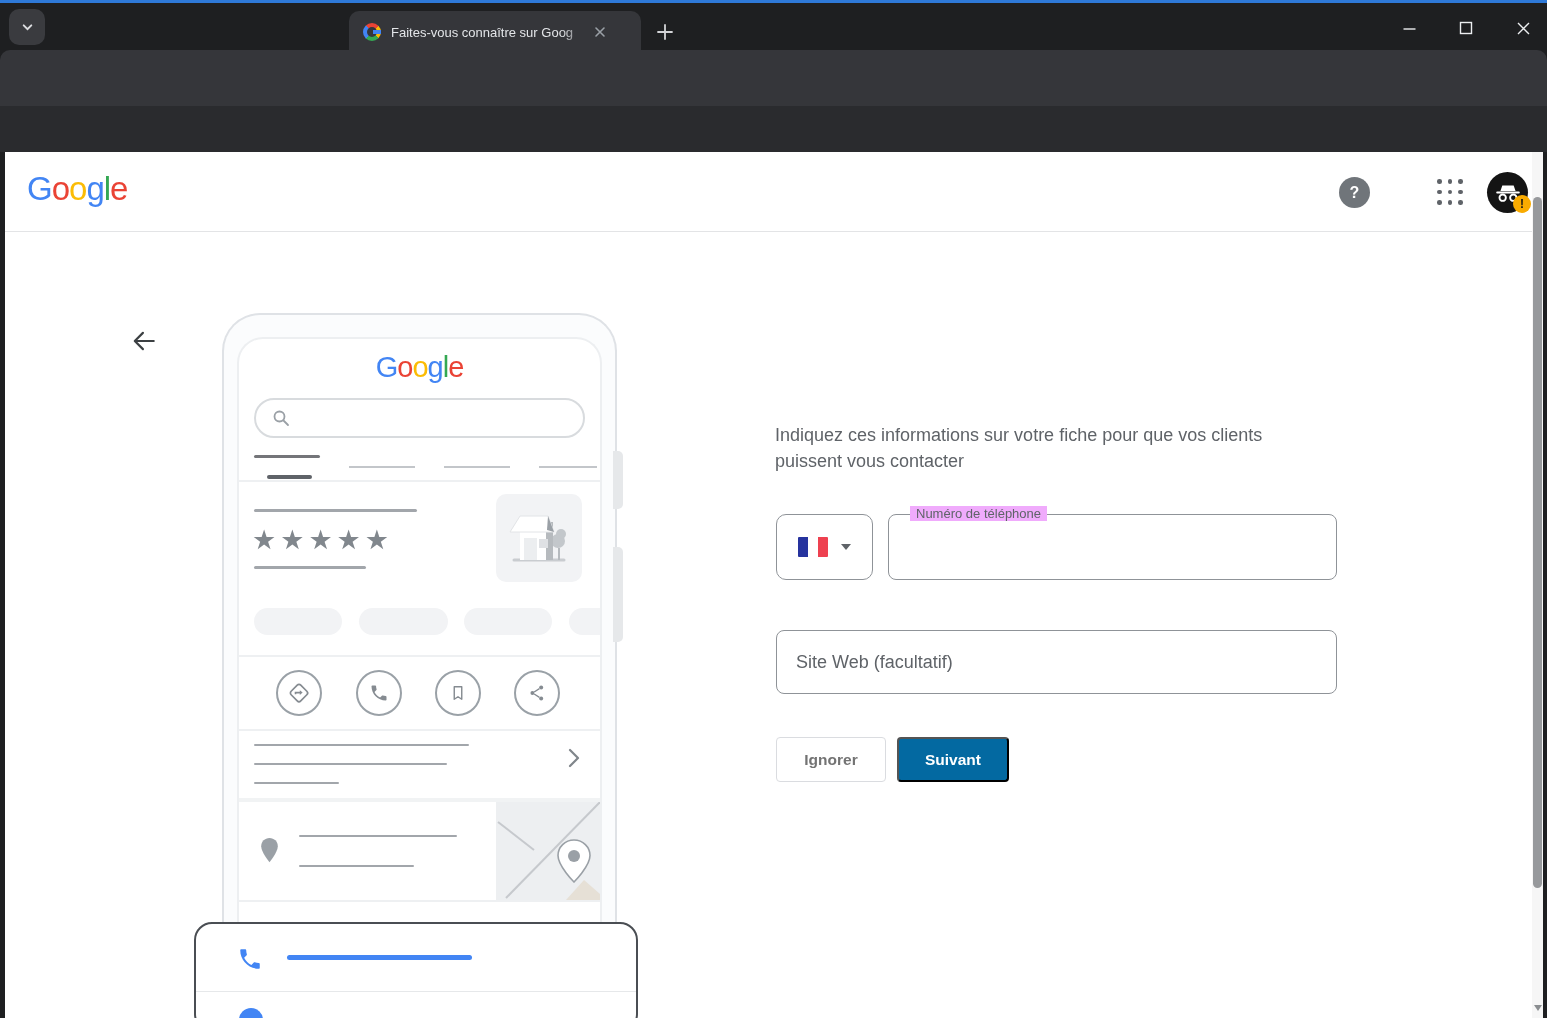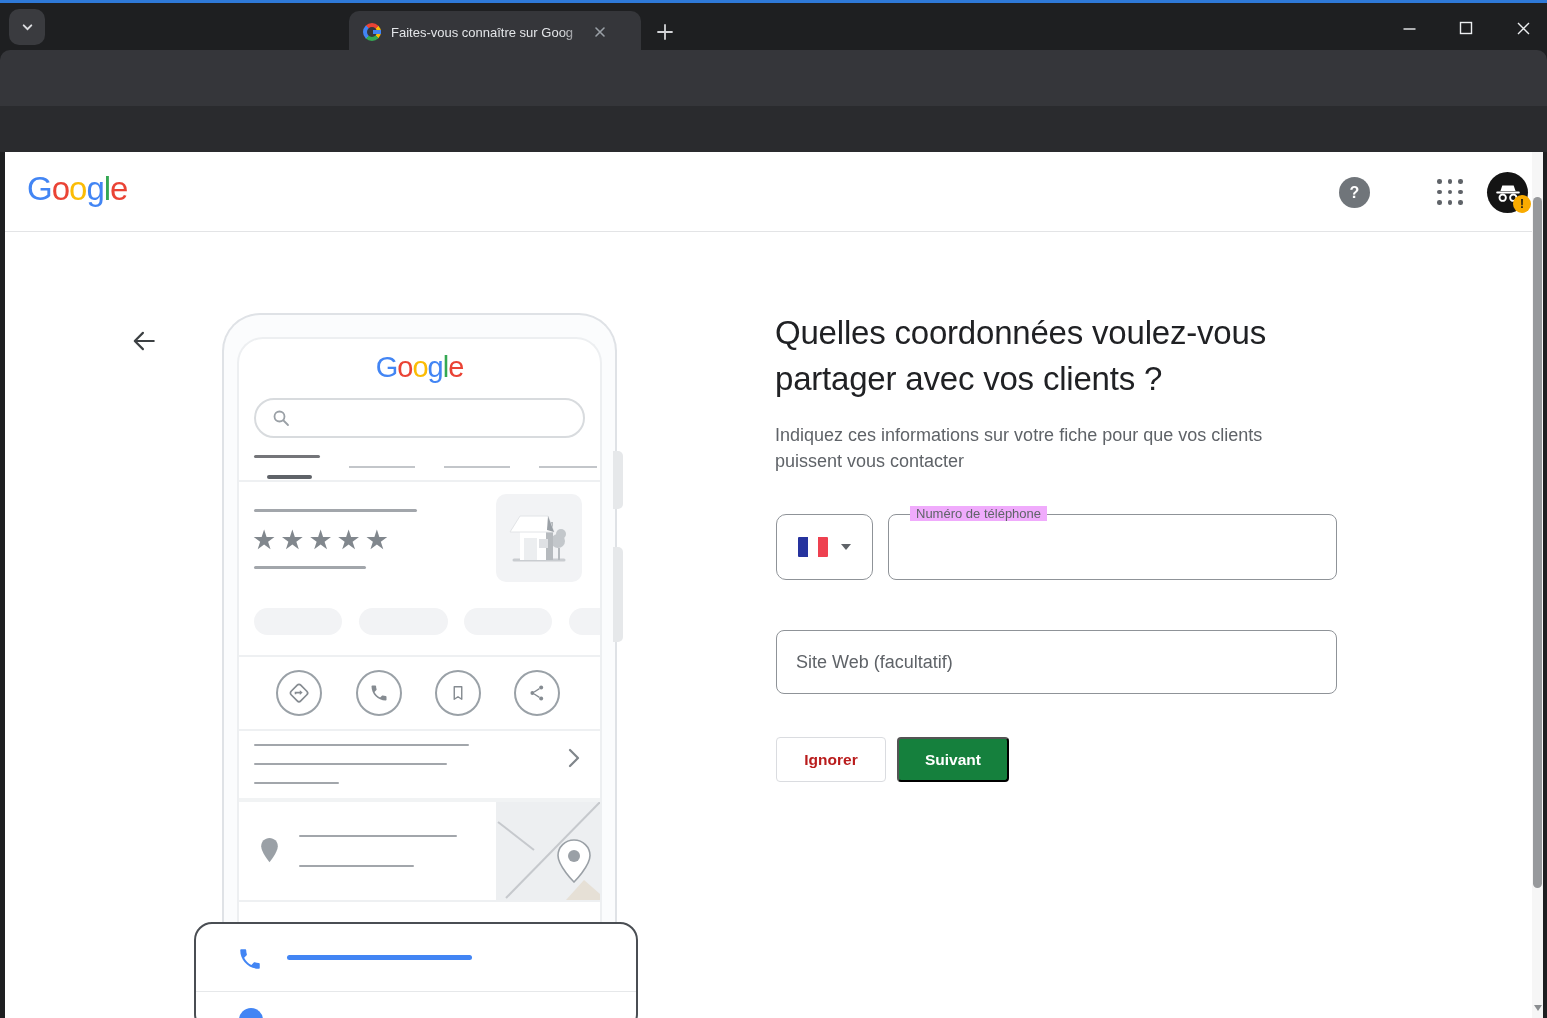--- a/index.html
+++ b/index.html
@@ -48,22 +48,22 @@
 
   .country-box { left:771px; top:362px; width:97px; height:66px; border:1px solid #8f9398; border-radius:10px; display:flex; align-items:center; }
   .flag-fr { width:30px; height:20px; margin-left:21px; background:linear-gradient(90deg,#26339e 0 33.3%,#ffffff 33.3% 66.6%,#ee4150 66.6% 100%); border-radius:1px; }
   .dd-arrow { width:0; height:0; border-left:5px solid transparent; border-right:5px solid transparent; border-top:6px solid #5f6368; margin-left:13px; }
   .phone-field { left:883px; top:362px; width:449px; height:66px; border:1px solid #8f9398; border-radius:8px; }
   .float-label { position:absolute; left:21px; top:-9px; background:#f0abfc; padding:0 6px; font-size:13px; color:#5f6368; }
   .field-input { position:absolute; left:21px; top:0; width:400px; height:100%; border:none; outline:none; font-size:17px; color:#202124; font-family:"Liberation Sans",sans-serif; background:transparent; }
   .web-field { left:771px; top:478px; width:561px; height:64px; border:1px solid #8f9398; border-radius:8px; }
   .web-input { position:absolute; left:19px; top:0; width:520px; height:100%; border:none; outline:none; font-size:18px; color:#202124; background:transparent; font-family:"Liberation Sans",sans-serif; }
   .web-input::placeholder { color:#5f6368; opacity:1; }
-  .btn-skip { left:771px; top:585px; width:110px; height:45px; border:1px solid #dadce0; border-radius:4px; background:#fff; color:#b91c1c; font-size:15.5px; font-weight:600; display:flex; align-items:center; justify-content:center; }
-  .btn-next { left:892px; top:585px; width:112px; height:45px; border-radius:4px; background:#15803d; color:#fff; font-size:15.5px; font-weight:600; display:flex; align-items:center; justify-content:center; }
+  .btn-skip { left:771px; top:585px; width:110px; height:45px; border:1px solid #dadce0; border-radius:4px; background:#fff; color:#737373; font-size:15.5px; font-weight:600; display:flex; align-items:center; justify-content:center; }
+  .btn-next { left:892px; top:585px; width:112px; height:45px; border-radius:4px; background:#0369a1; color:#fff; font-size:15.5px; font-weight:600; display:flex; align-items:center; justify-content:center; }
 
   
   .ph-frame { left:217px; top:161px; width:395px; height:705px; background:#fbfcfd; border:2px solid #dfe2e6; border-bottom:none; border-radius:38px 38px 0 0; }
   .ph-sidebtn { left:608px; width:10px; background:#e6e8ea; border-radius:0 5px 5px 0; }
   .ph-screen { left:232px; top:185px; width:365px; height:681px; background:#fff; border:2px solid #edeff1; border-bottom:none; border-radius:26px 26px 0 0; }
   .m-logo { left:0; top:12px; width:361px; text-align:center; font-size:29px; font-weight:500; letter-spacing:-1px; }
   .m-search { left:15px; top:59px; width:331px; height:40px; border:2px solid #d8dbde; border-radius:20px; display:flex; align-items:center; }
   .m-line { background:#a2a6ab; border-radius:2px; }
   .m-divider { background:#eef0f2; }
   .m-chip { top:269px; height:27px; background:#f2f3f5; border-radius:14px; }
@@ -331,21 +331,20 @@
 
     <div class="abs call-card">
       <svg width="26" height="26" viewBox="0 0 24 24" style="position:absolute;left:41px;top:22px;">
         <path d="M6.6 10.8c1.5 2.9 3.8 5.2 6.7 6.7l2.2-2.2c.3-.3.7-.4 1-.2 1.1.4 2.3.6 3.5.6.6 0 1 .4 1 1V20c0 .6-.4 1-1 1C10.6 21 3 13.4 3 4c0-.6.4-1 1-1h3.5c.6 0 1 .4 1 1 0 1.2.2 2.4.6 3.5.1.3 0 .7-.2 1l-2.3 2.3z" fill="#4285f4"></path>
       </svg>
       <div class="call-line"></div>
       <div class="call-divider"></div>
       <div class="call-circle"></div>
     </div>
 
-    <h1 class="abs big-title" style="font-weight:400;">Quelles coordonnées voulez-vous partager avec vos clients ?</h1>
     <p class="abs sub-title">Indiquez ces informations sur votre fiche pour que vos clients puissent vous contacter</p>
 
     <div class="abs country-box">
       <div class="flag-fr"></div>
       <div class="dd-arrow"></div>
     </div>
 
     <div class="abs phone-field">
       <span class="float-label">Numéro de téléphone</span>
     </div>

